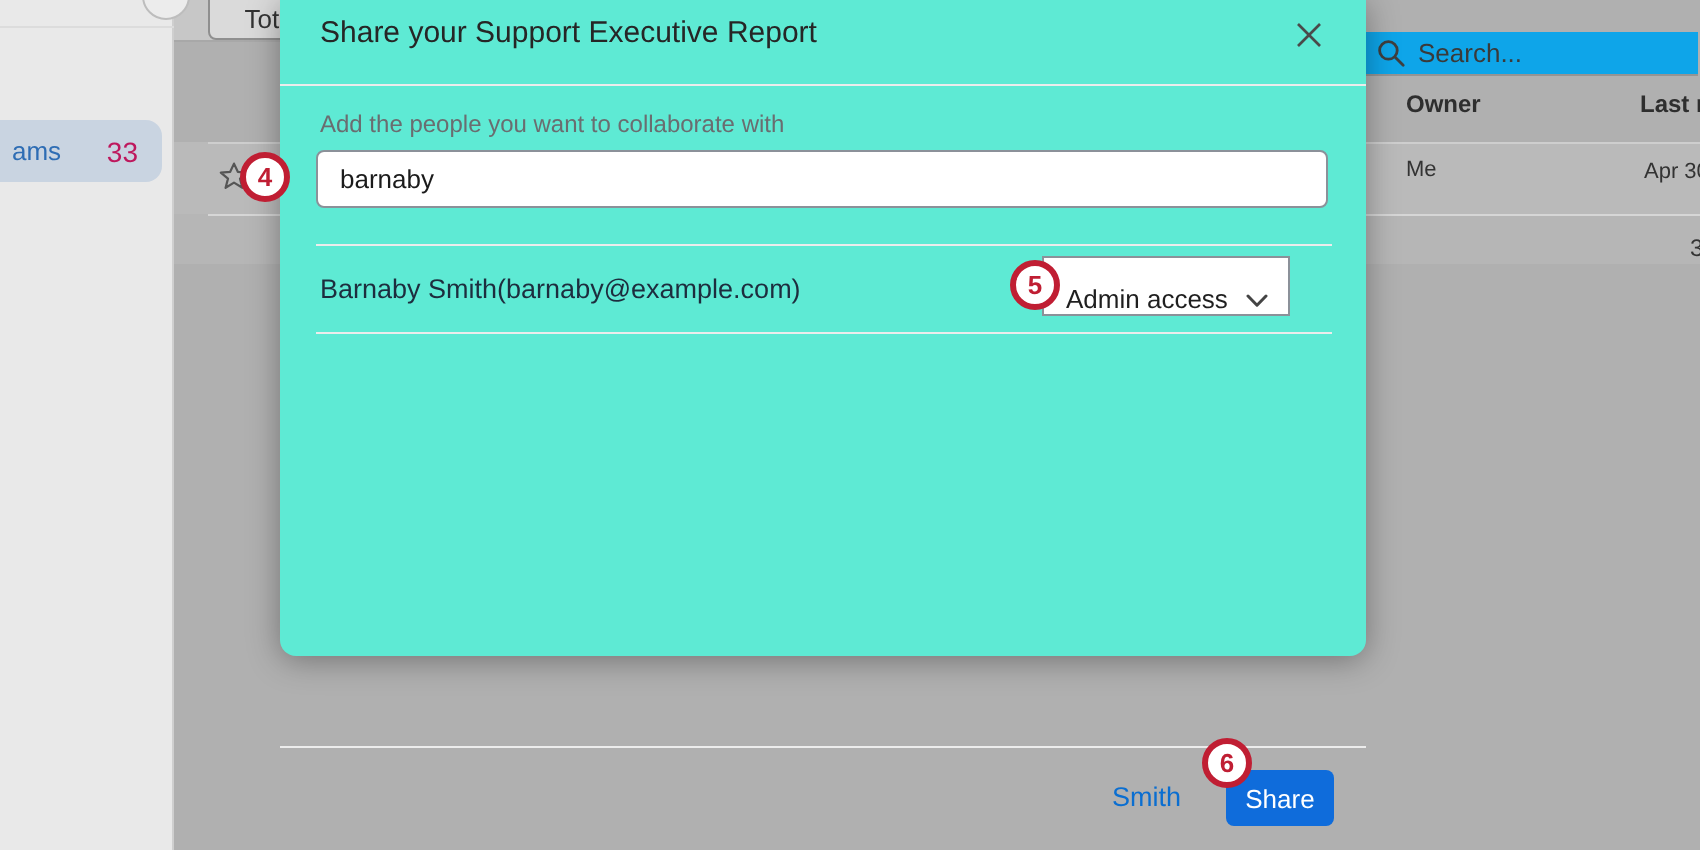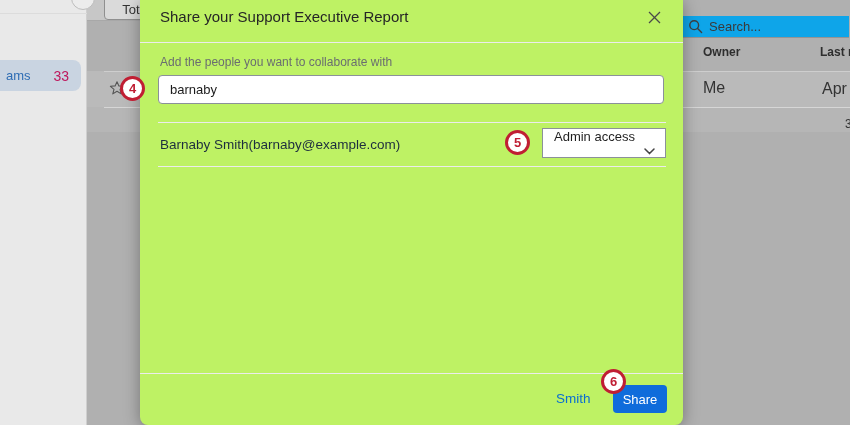--- a/index.html
+++ b/index.html
@@ -40,51 +40,51 @@
     background:#0ea5e9;border-bottom:1px solid #949494;z-index:1;}
   .search-icon{position:absolute;left:5px;top:3px;width:16px;height:16px;}
   .search-input{position:absolute;left:24px;top:1px;width:138px;height:19px;
     border:none;outline:none;background:transparent;font-family:"Liberation Sans",sans-serif;
     font-size:13px;color:#333;}
   .search-input::placeholder{color:#3a3a3a;opacity:1;}
 
   .th{position:absolute;font-size:12px;font-weight:700;color:#2e2e2e;white-space:nowrap;}
   .th-owner{left:703px;top:45px;}
   .th-lastmod{left:820px;top:45px;}
-  .td{position:absolute;font-size:16px;color:#333;white-space:nowrap;}
+  .td{position:absolute;font-size:11px;color:#333;white-space:nowrap;}
   .td-me{left:703px;top:79px;}
   .td-date{left:822px;top:80px;}
   .td-fragment{left:845px;top:117px;font-size:12px;}
 
   .star{position:absolute;left:109px;top:80px;width:16px;height:16px;z-index:2;cursor:pointer;}
 
   
-  .modal{position:absolute;left:140px;top:0;width:543px;height:425px;background:#bef264;
+  .modal{position:absolute;left:140px;top:0;width:543px;height:328px;background:#5eead4;
     border-bottom-left-radius:8px;border-bottom-right-radius:8px;
     box-shadow:0 2px 16px rgba(0,0,0,0.35);z-index:10;}
   .modal-title{position:absolute;left:20px;top:8px;font-size:15px;font-weight:500;
     color:#262626;white-space:nowrap;}
   .modal-close{position:absolute;left:502px;top:5px;width:24px;height:24px;
     display:flex;align-items:center;justify-content:center;cursor:pointer;}
   .modal-hline{position:absolute;height:1px;background:#ececec;}
   .mline-header{left:0;right:0;top:42px;}
   .mline-above-person{left:18px;right:17px;top:122px;}
   .mline-below-person{left:18px;right:17px;top:166px;}
   .mline-footer{left:0;right:0;top:373px;}
 
   .people-label{position:absolute;left:20px;top:55px;font-size:12px;color:#6a6d70;white-space:nowrap;}
   .people-input{position:absolute;left:18px;top:75px;width:506px;height:29px;
     border:1px solid #8b9199;border-radius:4px;background:#fff;
     font-family:"Liberation Sans",sans-serif;font-size:13px;color:#1b1b1b;
     padding:12px 11px;outline:none;}
 
   .person-name{position:absolute;left:20px;top:137px;font-size:13.5px;color:#1d2d3e;white-space:nowrap;}
-  .access-select{position:absolute;left:402px;top:128px;width:124px;height:30px;
+  .access-select{position:absolute;left:381px;top:128px;width:124px;height:30px;
     border:1px solid #8b9199;border-radius:0;background:#fff;cursor:pointer;
-    display:flex;align-items:flex-start;padding:0 11px;}
+    display:flex;align-items:flex-end;padding:0 11px;}
   .access-select-value{font-size:13px;color:#1f1f1f;white-space:nowrap;}
   .access-chevron{position:absolute;right:10px;top:12px;width:11px;height:7px;}
 
   .cancel-button{position:absolute;left:416px;top:391px;font-size:13.5px;color:#0a6ed1;
     cursor:pointer;white-space:nowrap;}
   .save-button{position:absolute;left:473px;top:385px;width:54px;height:28px;
     background:#0f6cdb;border:none;border-radius:4px;color:#fff;font-size:13px;
     font-family:"Liberation Sans",sans-serif;text-align:center;line-height:28px;cursor:pointer;}
 
   

